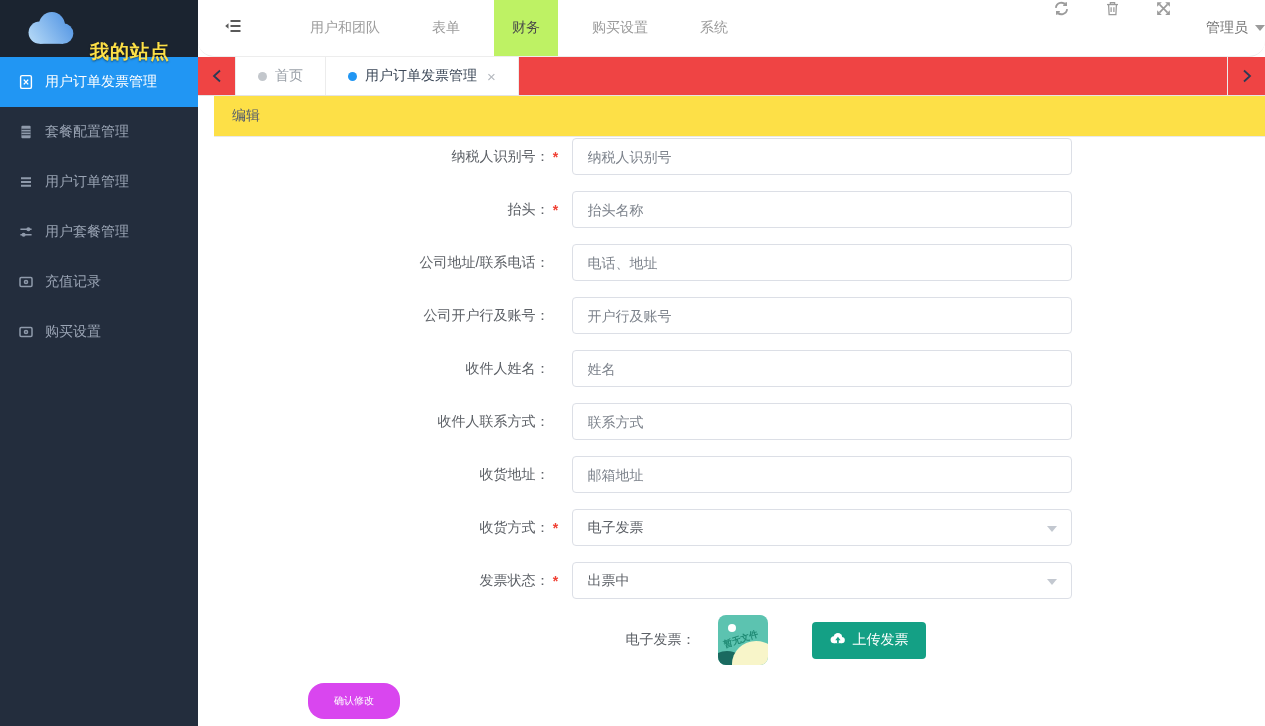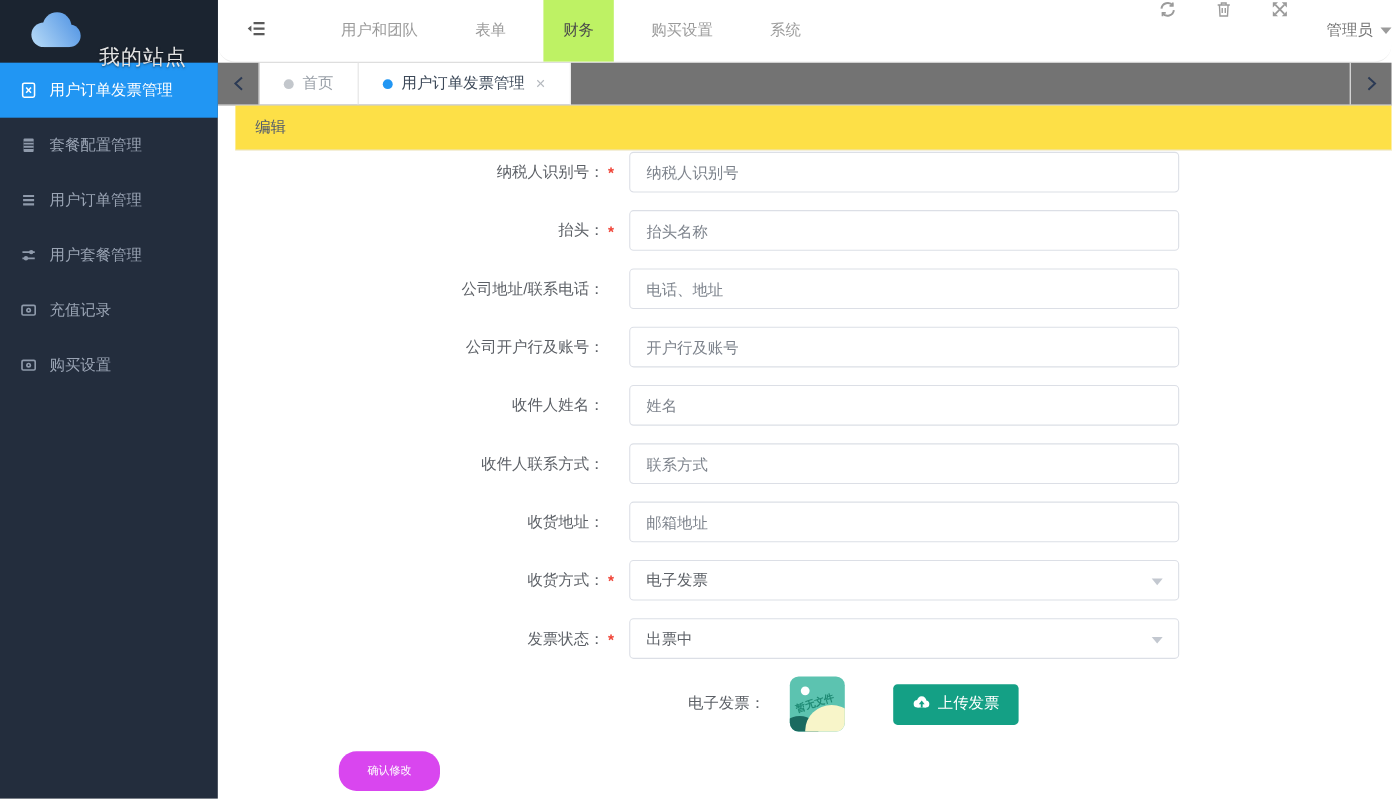--- a/index.html
+++ b/index.html
@@ -4,21 +4,21 @@
 <style>
   * { margin:0; padding:0; box-sizing:border-box; }
   html,body { width:1265px; height:726px; overflow:hidden;
     font-family:"Liberation Sans","DejaVu Sans",sans-serif; background:#fff; }
 
   
   .sidebar { position:absolute; left:0; top:0; width:198px; height:726px;
     background:#232d3d; z-index:5; }
   .logo { height:57px; background:#1b2430; display:flex; align-items:center;
     padding-left:22px; }
-  .logo-text { color:#e5e5e5; font-size:19px; font-weight:normal; margin-left:12px;
+  .logo-text { color:#fde047; font-size:19px; font-weight:bold; margin-left:12px;
     letter-spacing:1px; text-shadow:0 1px 2px rgba(0,0,0,.5);margin-top:47px; }
   .menu-item { height:50px; display:flex; align-items:center; padding-left:18px;
     color:#9aa4b4; font-size:14px; cursor:pointer; }
   .menu-item .mi-icon { width:16px; height:16px; margin-right:11px; flex:none; color:#8f9aab; }
   .menu-item.active { background:#2196f3; color:#fff; }
   .menu-item.active .mi-icon { color:#fff; }
 
   
   .header { position:absolute; left:198px; top:0; right:0; height:57px; background:#fff;
     border-bottom:1px solid #ededed; display:flex; align-items:stretch;border-radius:16px; }
@@ -30,21 +30,21 @@
   .nav-item.active { background:#bef264; color:#4a4a4a; margin:0 8px; }
   .header-right { margin-left:auto; display:flex; gap:34px;
     }
   .hicon { width:17px; height:17px; cursor:pointer; }
   .admin { display:flex; align-items:center; gap:7px; color:#757575; font-size:14px;
     cursor:pointer; }
   .caret-down { width:0; height:0; border-left:5px solid transparent;
     border-right:5px solid transparent; border-top:6px solid #9b9b9b; }
 
   
-  .tabbar { position:absolute; left:198px; top:57px; right:0; height:39px; background:#737373;
+  .tabbar { position:absolute; left:198px; top:57px; right:0; height:39px; background:#ef4444;
     border-bottom:1px solid #e4e4e4; display:flex; align-items:stretch; }
   .tab-scroll { width:38px; display:flex; align-items:center; justify-content:center;
     cursor:pointer; }
   .tab-scroll.left { border-right:1px solid #ececec; }
   .tab-scroll.right { margin-left:auto; border-left:1px solid #ececec; }
   .tab { display:flex; align-items:center; gap:8px; padding:0 22px;
     border-right:1px solid #ececec; font-size:14px; color:#9aa0a8; cursor:pointer;
     background:#fff; }
   .tab .dot { width:9px; height:9px; border-radius:50%; background:#c3c7cc; flex:none; }
   .tab.active { color:#3c4858; }

